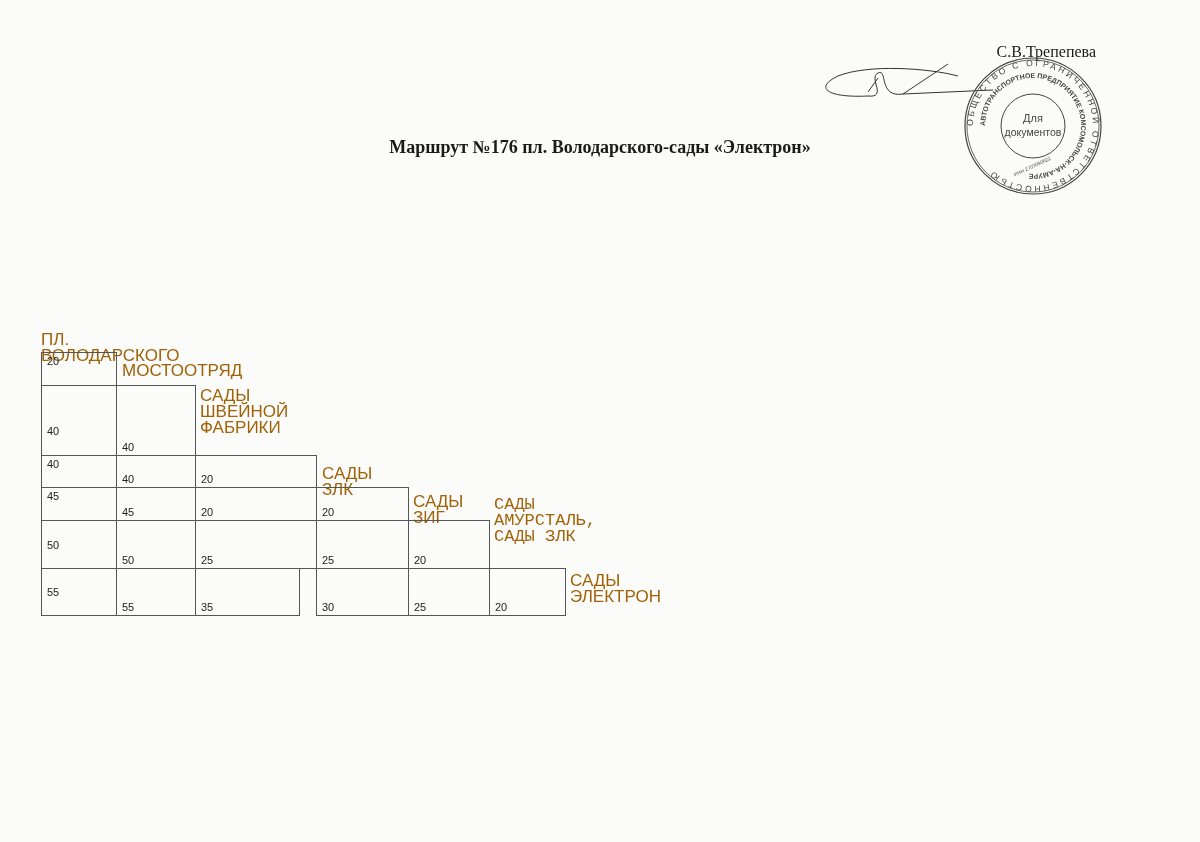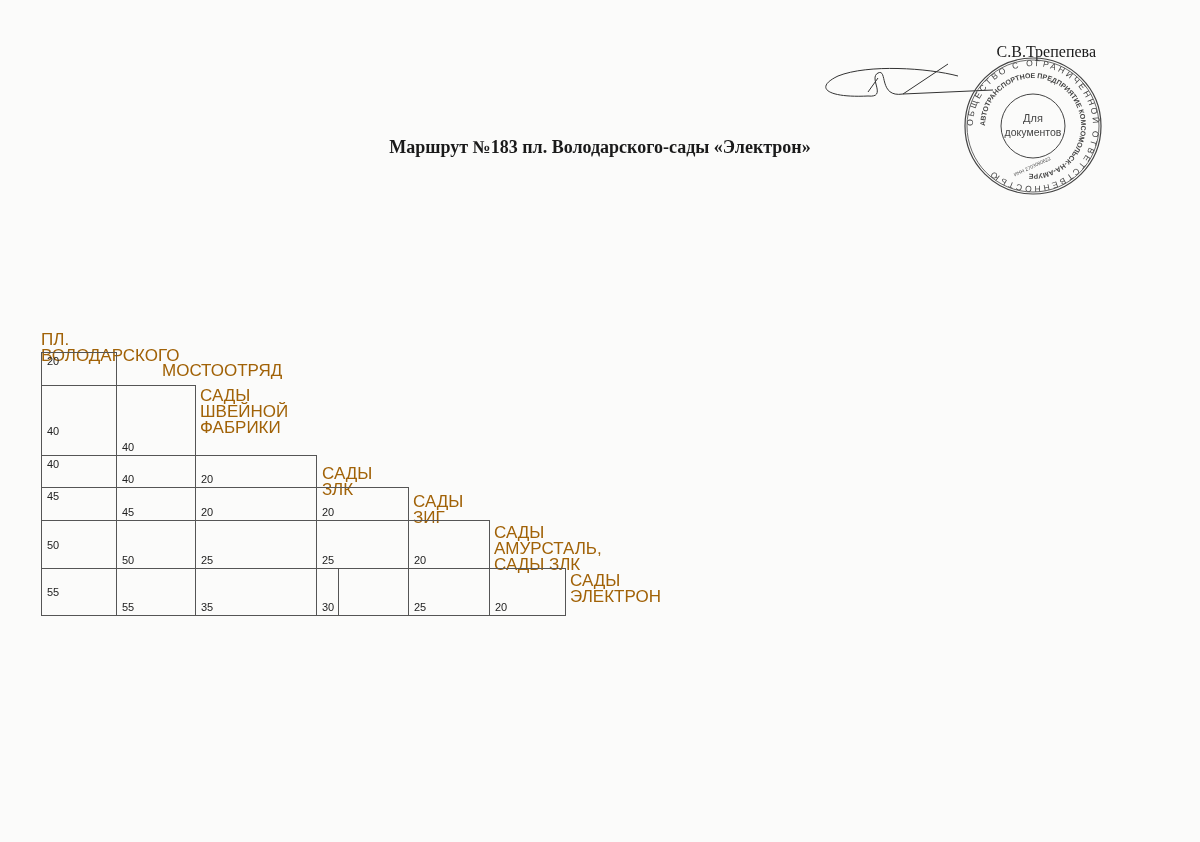--- a/index.html
+++ b/index.html
@@ -42,21 +42,21 @@
 
 <div class="approval">
   <div class="name">С.В.Трепепева</div>
 </div>
 
 <svg class="signature" viewBox="0 0 190 50">
   <path d="M60,38 C20,40 5,30 30,18 C60,6 120,10 150,18 M60,38 C80,40 60,20 70,15 C80,10 70,40 95,36 L140,6 M95,36 L185,32" fill="none" stroke="#333" stroke-width="1"></path>
   <path d="M70,20 L60,34" fill="none" stroke="#333" stroke-width="1"></path>
 </svg>
 
-<div class="title">Маршрут №183 пл. Володарского-сады «Электрон»</div>
+<div class="title">Маршрут №176 пл. Володарского-сады «Электрон»</div>
 
 <div class="stamp">
   <svg viewBox="0 0 140 140" width="140" height="140">
     <defs>
       <path id="ring-outer" d="M70,70 m-60,0 a60,60 0 1,1 120,0 a60,60 0 1,1 -120,0"></path>
       <path id="ring-inner" d="M70,70 m-48,0 a48,48 0 1,1 96,0 a48,48 0 1,1 -96,0"></path>
     </defs>
     <circle cx="70" cy="70" r="68" fill="none" stroke="#444" stroke-width="1.2"></circle>
     <circle cx="70" cy="70" r="66" fill="none" stroke="#444" stroke-width="0.8"></circle>
     <circle cx="70" cy="70" r="32" fill="none" stroke="#444" stroke-width="1"></circle>
@@ -69,35 +69,35 @@
     <text x="70" y="66" font-size="11" text-anchor="middle" fill="#444">Для</text>
     <text x="70" y="80" font-size="10.5" text-anchor="middle" fill="#444">документов</text>
     <text x="70" y="112" font-size="5" text-anchor="middle" fill="#555" transform="rotate(-25 70 112)">ИНН 2703090622</text>
   </svg>
 </div>
 
 <div class="grid" id="fare-grid">
     <div class="stop" style="left: 41px; top: 332px;">
       <div>ПЛ. ВОЛОДАРСКОГО</div>
     </div>
-    <div class="stop" style="left: 122px; top: 363px; margin-left: 40px;">
+    <div class="stop" style="left: 122px; top: 363px;">
       <div>МОСТООТРЯД</div>
     </div>
     <div class="stop" style="left: 200px; top: 388px;">
       <div>САДЫ</div>
       <div>ШВЕЙНОЙ</div>
       <div>ФАБРИКИ</div>
     </div>
     <div class="stop" style="left: 322px; top: 466px;">
       <div>САДЫ ЗЛК</div>
     </div>
     <div class="stop" style="left: 413px; top: 469px; margin-top: 25px;">
       <div>САДЫ ЗИГ</div>
     </div>
-    <div class="stop" style="left: 494px; top: 525px;">
+    <div class="stop" style="left: 494px; top: 497px; font-family: Liberation Mono, monospace;">
       <div>САДЫ АМУРСТАЛЬ,</div>
       <div>САДЫ ЗЛК</div>
     </div>
     <div class="stop" style="left: 570px; top: 573px;">
       <div>САДЫ</div>
       <div>ЭЛЕКТРОН</div>
     </div>
     <div class="cell" style="left: 41px; top: 352px; width: 76px; height: 34px;">
       <span class="v top">20</span>
     </div>
@@ -142,21 +142,21 @@
     </div>
     <div class="cell" style="left: 408px; top: 520px; width: 82px; height: 49px;">
       <span class="v bot">20</span>
     </div>
     <div class="cell" style="left: 41px; top: 568px; width: 76px; height: 48px;">
       <span class="v mid">55</span>
     </div>
     <div class="cell" style="left: 116px; top: 568px; width: 80px; height: 48px;">
       <span class="v bot">55</span>
     </div>
-    <div class="cell" style="left: 195px; top: 568px; width: 144px; height: 48px; text-align: center;">
+    <div class="cell" style="left: 195px; top: 568px; width: 105px; height: 48px; text-align: center;">
       <span class="v bot">35</span>
     </div>
     <div class="cell" style="left: 316px; top: 568px; width: 93px; height: 48px;">
       <span class="v bot">30</span>
     </div>
     <div class="cell" style="left: 408px; top: 568px; width: 82px; height: 48px;">
       <span class="v bot">25</span>
     </div>
     <div class="cell" style="left: 489px; top: 568px; width: 77px; height: 48px;">
       <span class="v bot">20</span>

